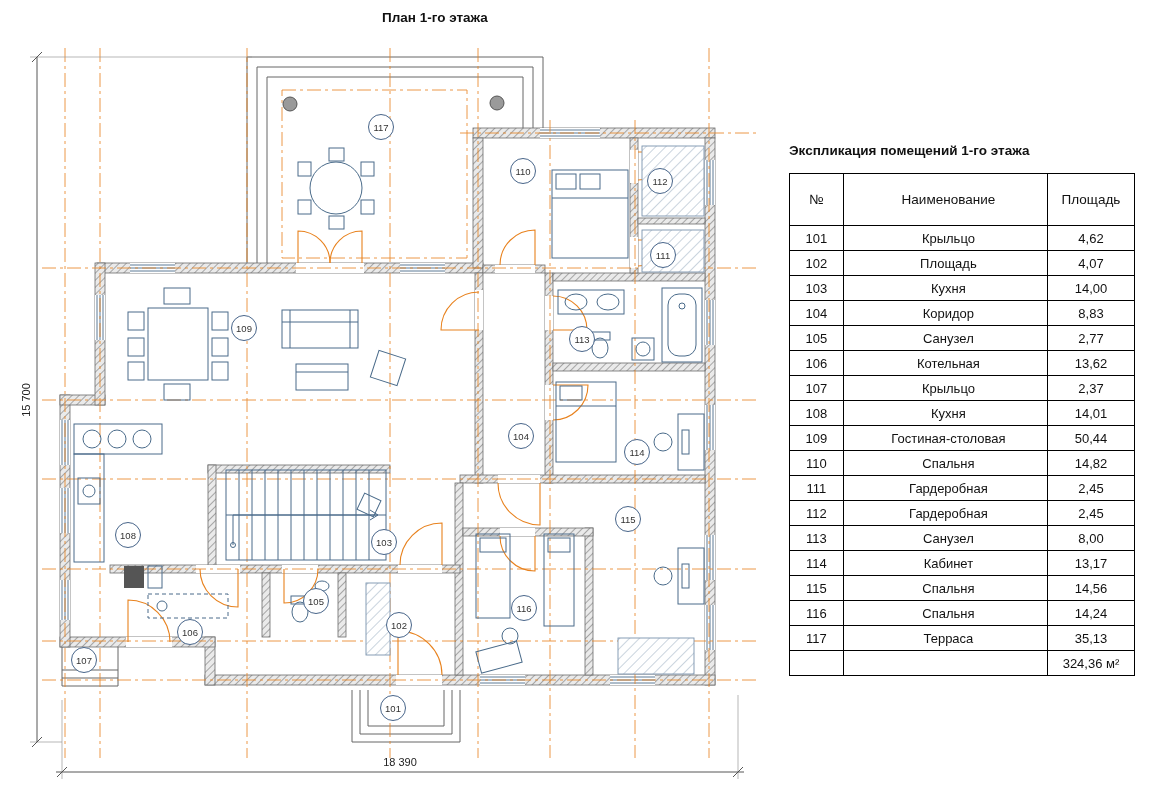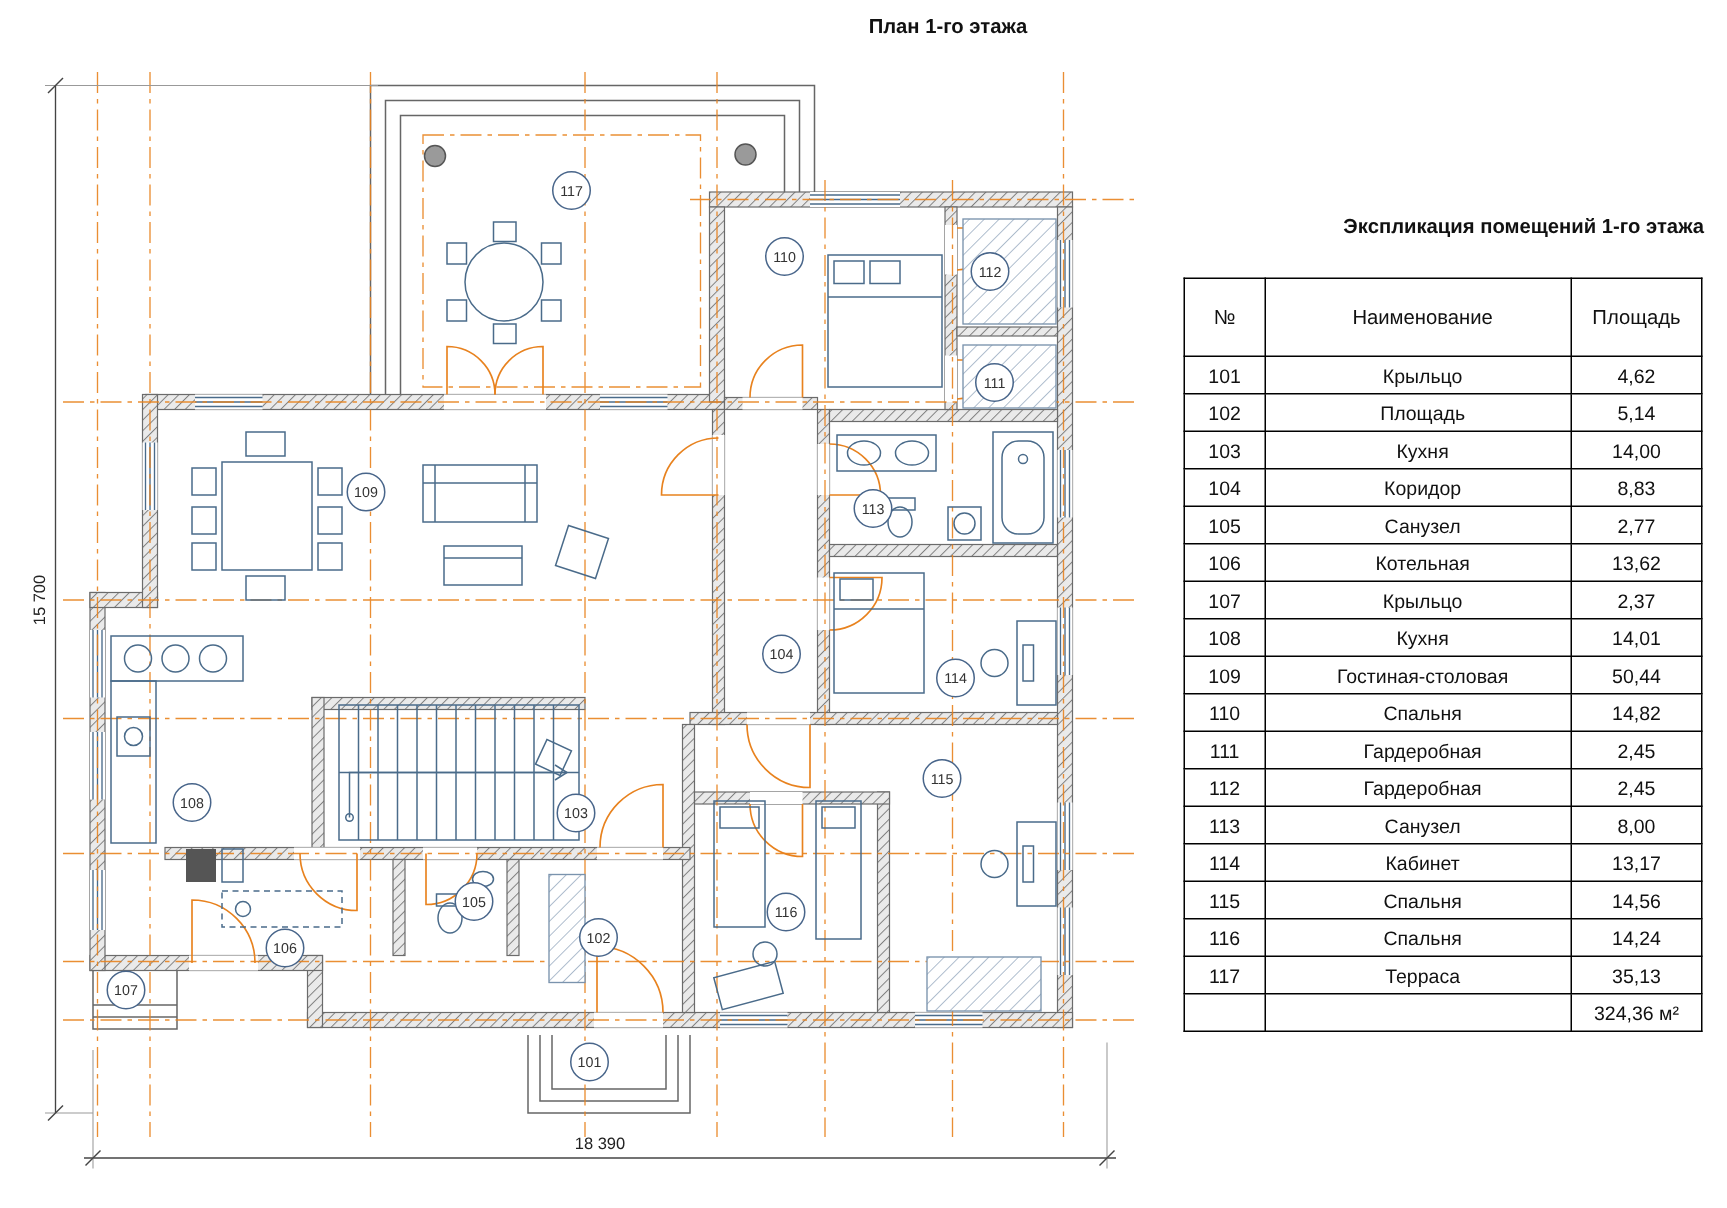--- a/index.html
+++ b/index.html
@@ -1,20 +1,20 @@
 <!DOCTYPE html>
 <html><head>
 <meta charset="utf-8">
 <style>
   * { margin:0; padding:0; box-sizing:border-box; }
   html,body { width:1151px; height:805px; background:#ffffff; font-family:"Liberation Sans", sans-serif; position:relative; overflow:hidden; color:#111; }
-  .page-title { position:absolute; top:10px; left:382px; width:500px; text-align:center; font-size:13.5px; font-weight:bold; }
+  .page-title { position:absolute; top:10px; left:382px; width:500px; text-align:left; font-size:13.5px; font-weight:bold; }
   .plan-wrap { position:absolute; top:0; left:0; width:775px; height:805px; }
   .schedule { position:absolute; left:789px; top:143px; width:347px; }
-  .schedule-title { text-align:right; font-weight:bold; font-size:13.5px; margin-bottom:27px; }
+  .schedule-title { text-align:left; font-weight:bold; font-size:13.5px; margin-bottom:15px; }
   table.room-table { border-collapse:collapse; width:346px; font-size:13px; table-layout:fixed; }
   table.room-table th, table.room-table td { border:1px solid #000; }
   table.room-table th { font-weight:normal; height:52px; text-align:center; font-size:13.5px; vertical-align:middle; }
   table.room-table td { height:25px; vertical-align:middle; }
   .col-num   { width:52px;  text-align:center; }
   .col-name  { width:197px; text-align:center; padding-left:6px; }
   .col-area  { width:84px;  text-align:center; }
   
   .tline { stroke:#666; stroke-width:1; fill:none; }
   .bubble { fill:#ffffff; stroke:#48658a; stroke-width:1; }
@@ -374,21 +374,21 @@
     </thead>
     <tbody id="rooms-tbody">
         <tr>
           <td class="col-num">101</td>
           <td class="col-name">Крыльцо</td>
           <td class="col-area">4,62</td>
         </tr>
         <tr>
           <td class="col-num">102</td>
           <td class="col-name">Площадь</td>
-          <td class="col-area">5,14</td>
+          <td class="col-area">4,07</td>
         </tr>
         <tr>
           <td class="col-num">103</td>
           <td class="col-name">Кухня</td>
           <td class="col-area">14,00</td>
         </tr>
         <tr>
           <td class="col-num">104</td>
           <td class="col-name">Коридор</td>
           <td class="col-area">8,83</td>

